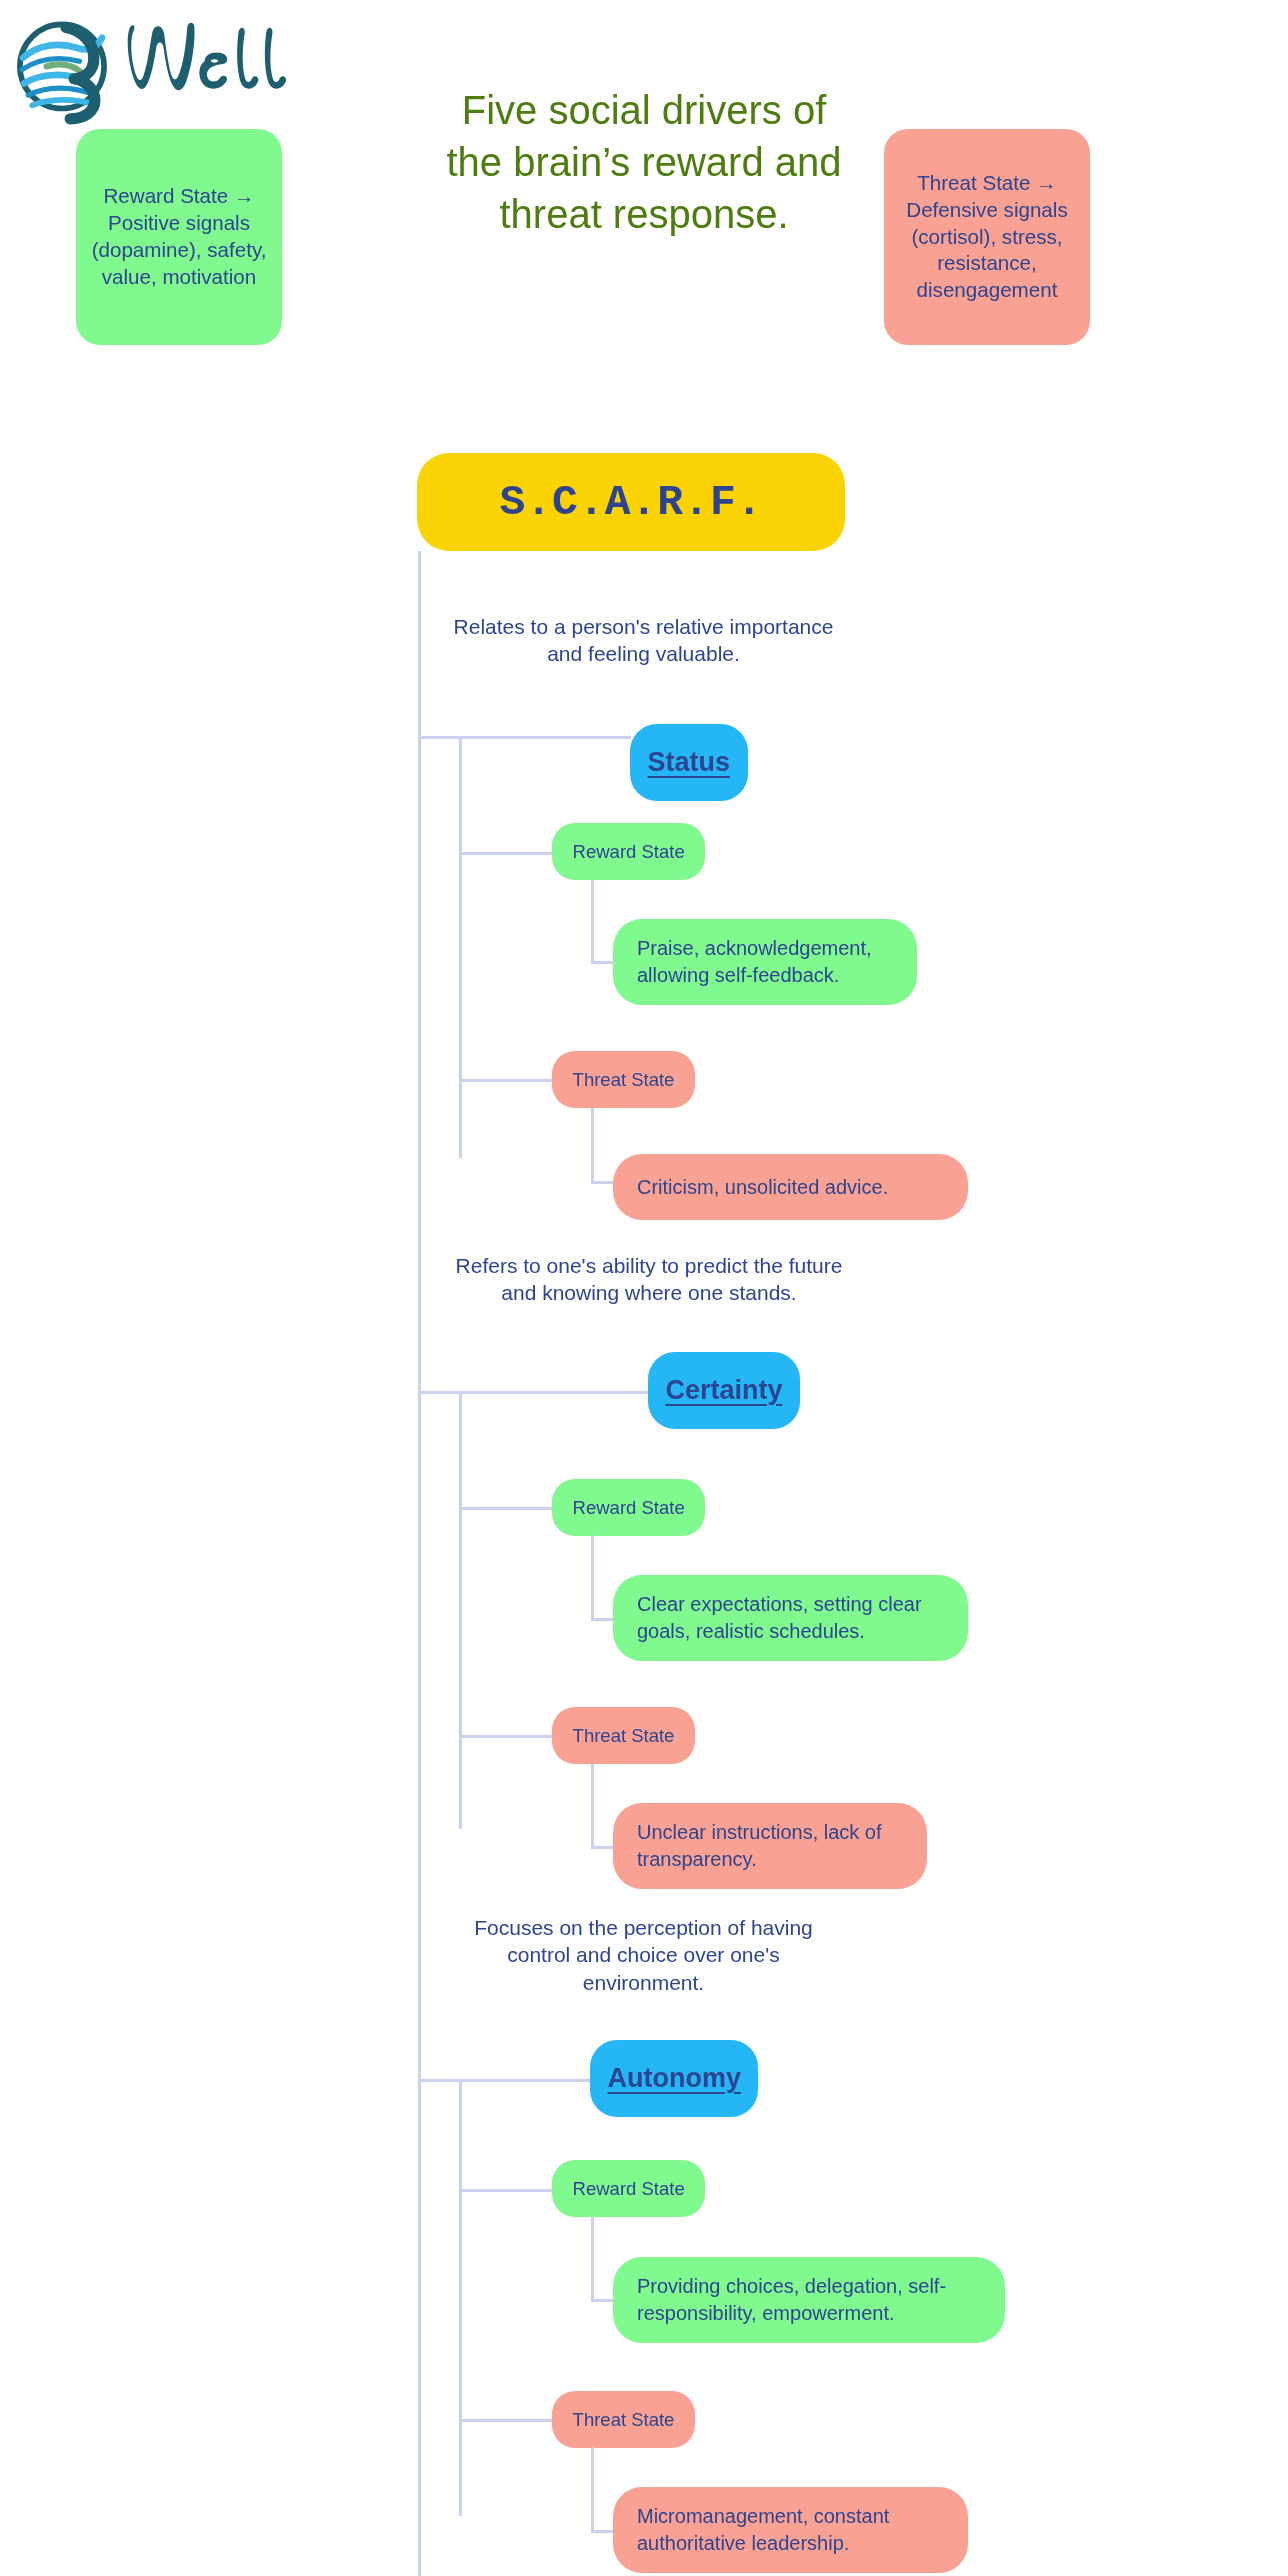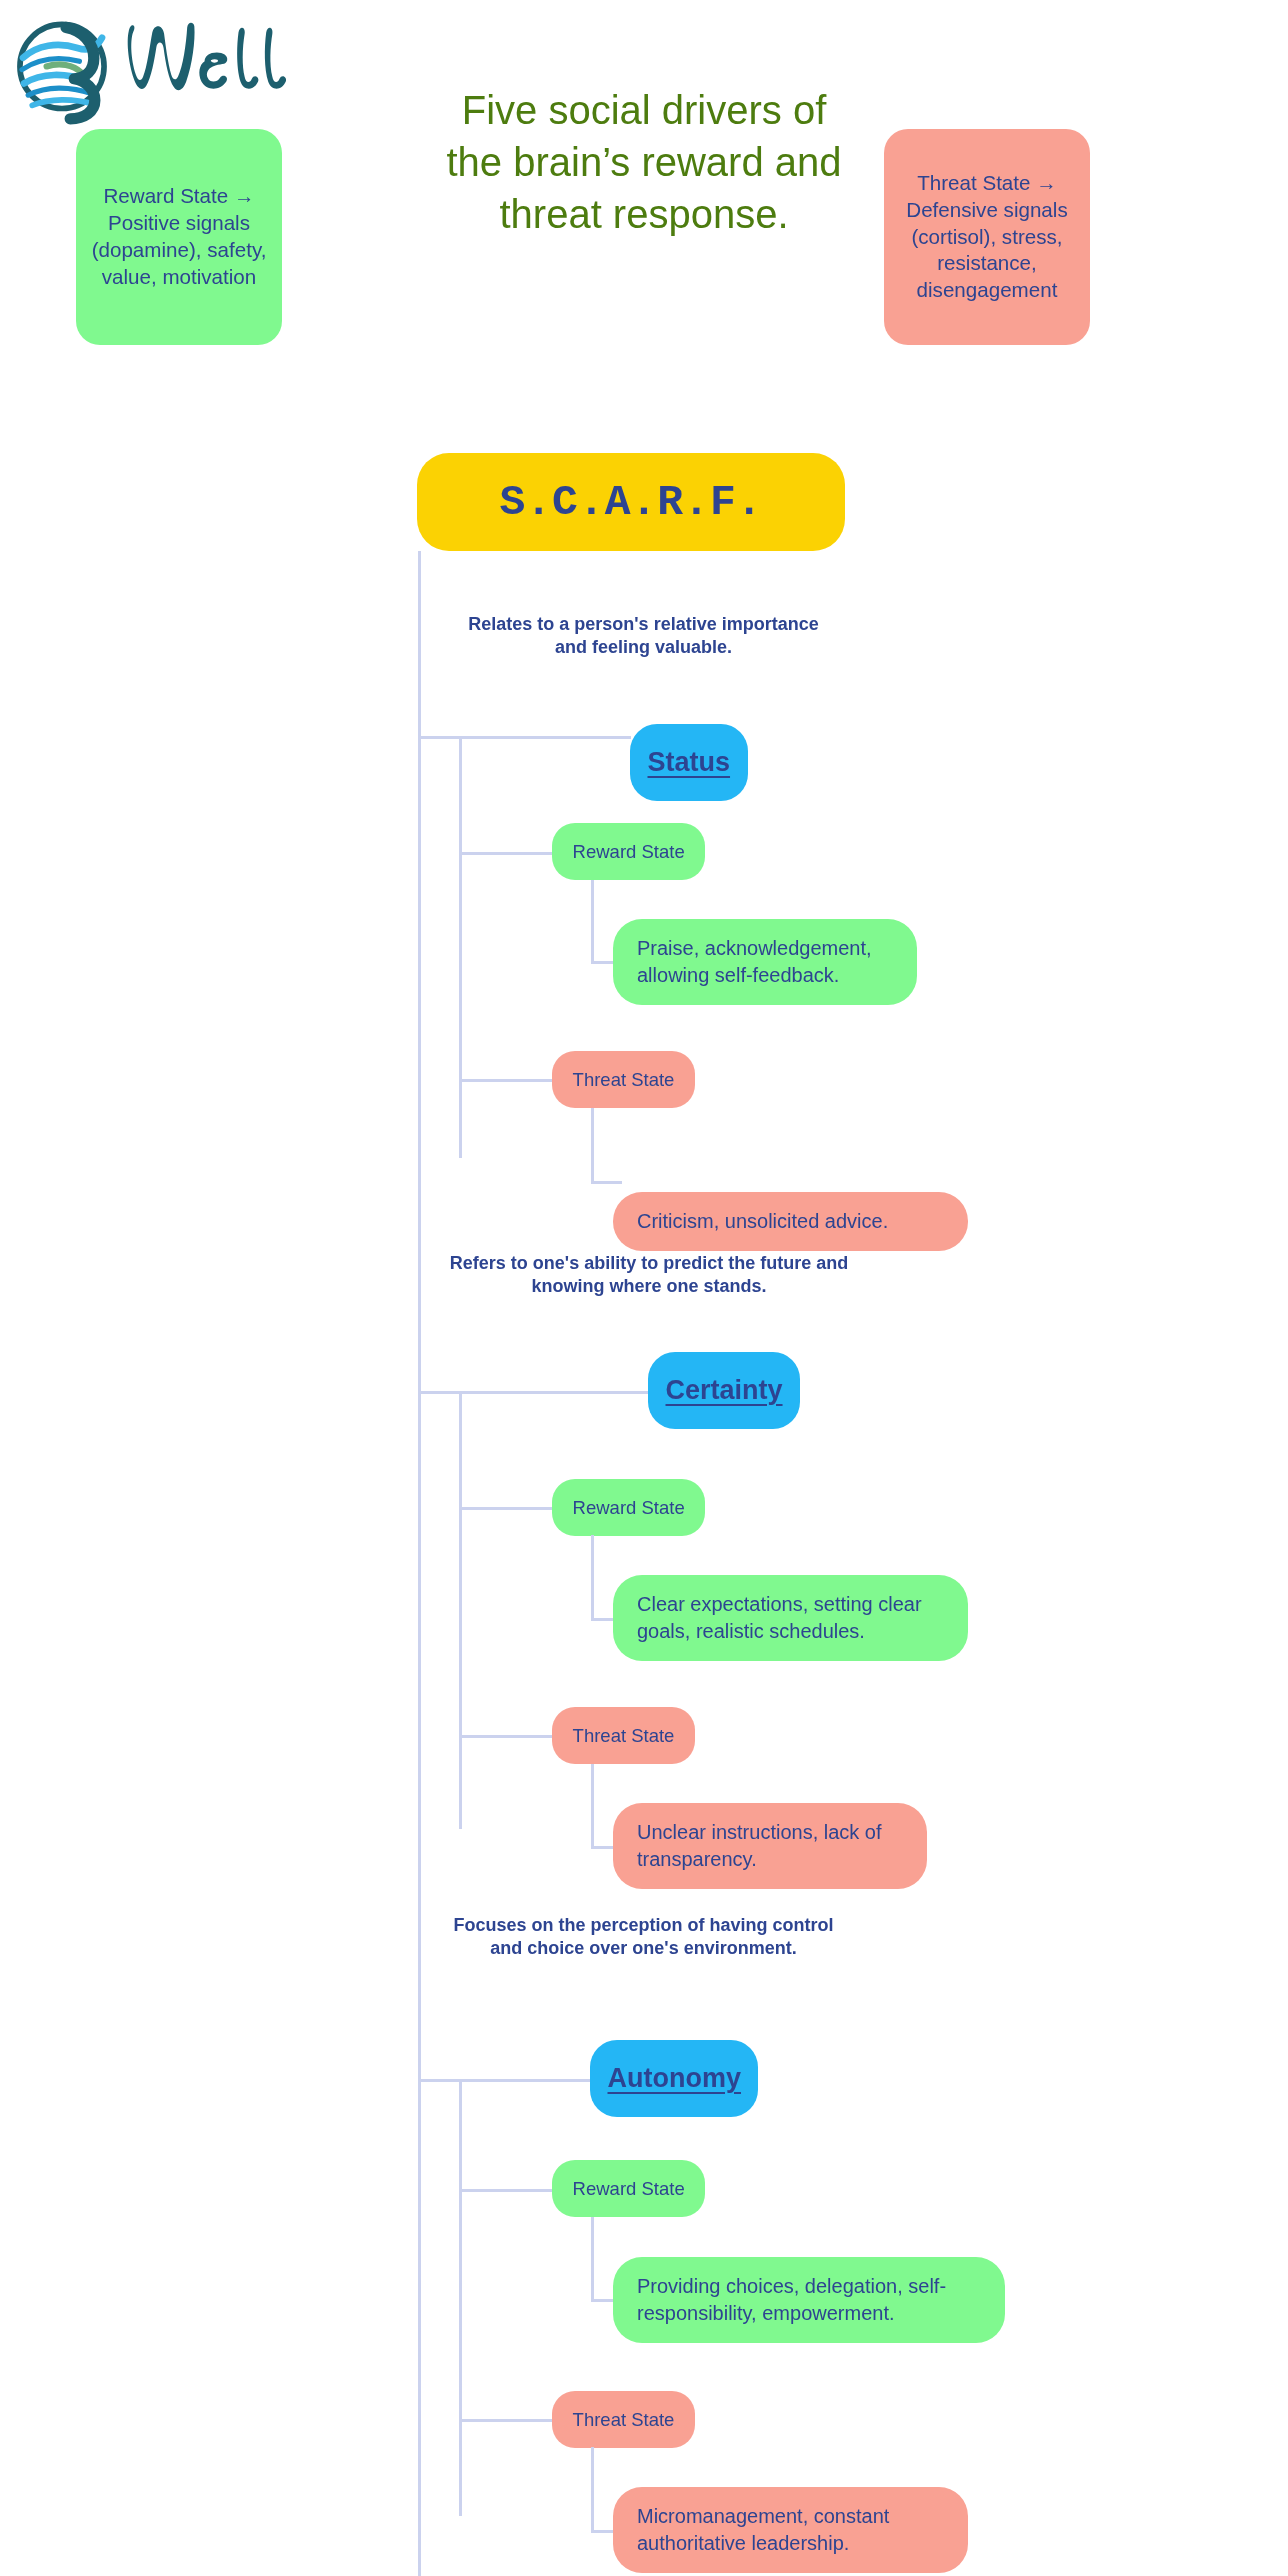--- a/index.html
+++ b/index.html
@@ -60,22 +60,22 @@
 
   
   .ln { position:absolute; background:#CBD2EE; }
   .ln-v { width:3.1px; }
   .ln-h { height:3.1px; }
 
   
   .sec-desc {
     position:absolute;
     text-align:center;
-    font-weight:bold;
-    font-size:18px;
+    font-weight:normal;
+    font-size:21px;
     line-height:1.30;
     color:#2D4491;
   }
 
   
   .pillar {
     position:absolute;
     background:#24B6F5;
     border-radius:27px;
     display:flex; align-items:center; justify-content:center;
@@ -175,21 +175,21 @@
   <span class="label">Praise, acknowledgement, allowing self-feedback.</span>
 </div>
 
 <div class="ln ln-h" style="left:459px; top:1079px; width:96px;"></div>
 <div class="state-pill state-threat" style="left:552px; top:1051px;">
   <span class="label">Threat State</span>
 </div>
 
 <div class="ln ln-v" style="left:591px; top:1108px; height:76px;"></div>
 <div class="ln ln-h" style="left:591px; top:1181px; width:31px;"></div>
-<div class="detail-pill detail-threat" style="left:613px; top:1192px; width:355px; height:59px;text-align:center;">
+<div class="detail-pill detail-threat" style="left:613px; top:1154px; width:355px; height:66px;text-align:center;">
   <span class="label">Criticism, unsolicited advice.</span>
 </div>
 
 <div class="sec-desc" style="left:443px; top:1252px; width:412px;">Refers to one's ability to predict the future and knowing where one stands.</div>
 
 <div class="ln ln-h" style="left:418px; top:1391px; width:232px;"></div>
 <div class="pillar" style="left:648px; top:1352px;">
   <span class="label">Certainty</span>
 </div>
 

